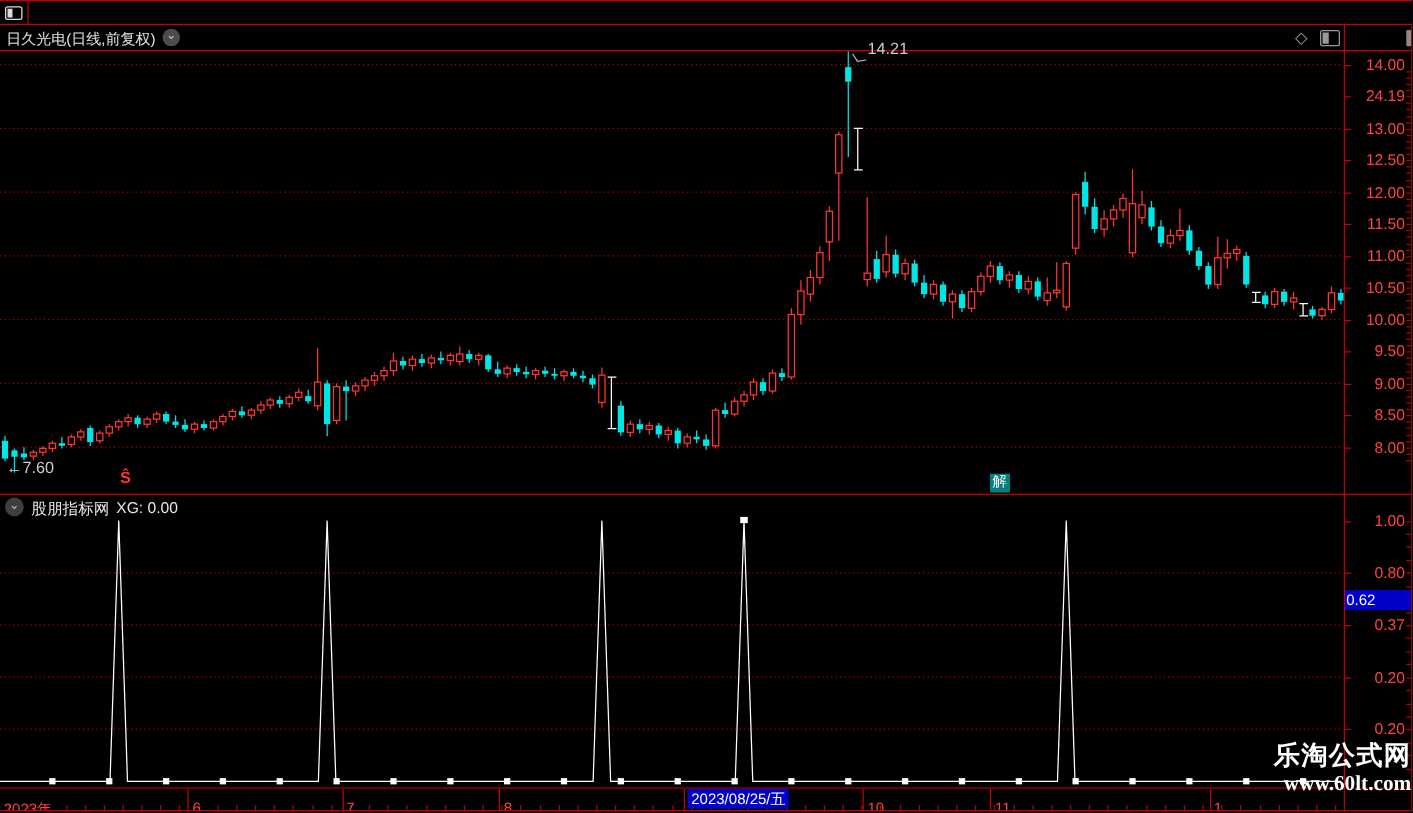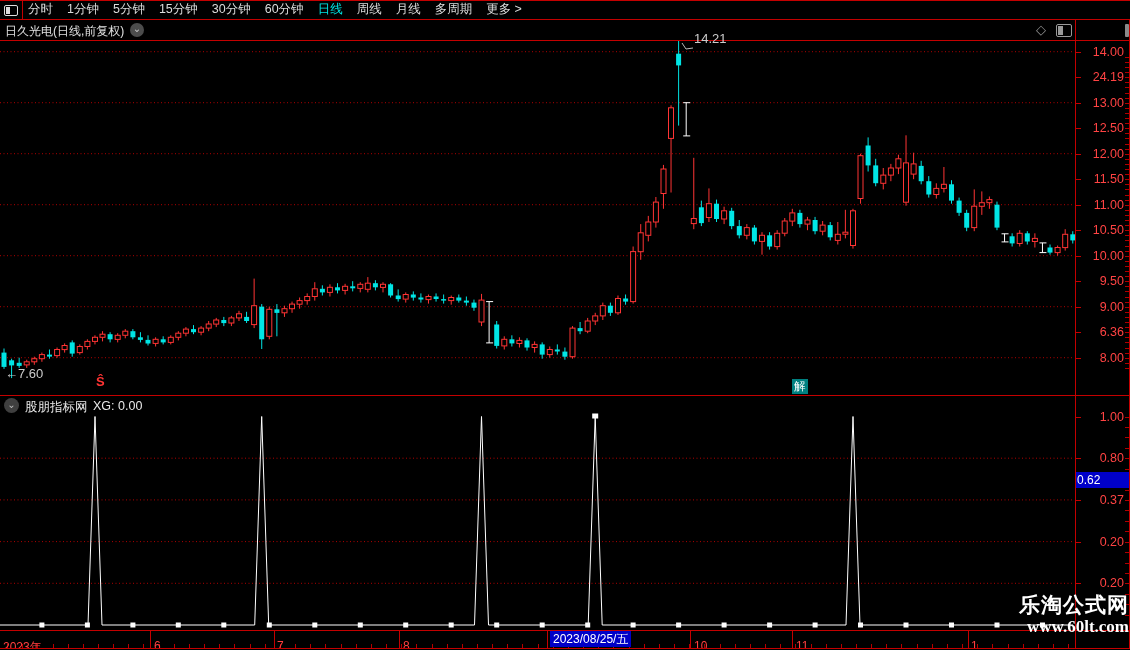--- a/index.html
+++ b/index.html
@@ -59,33 +59,20 @@
 </style>
 </head>
 <body>
 
 <div class="screen">
 
   <div class="menubar">
     <div class="menu-icon-box">
       <div class="panel-glyph"></div>
     </div>
-    <div class="menu-left" id="menu-left">
-        <span>分时</span>
-        <span>1分钟</span>
-        <span>5分钟</span>
-        <span>15分钟</span>
-        <span>30分钟</span>
-        <span>60分钟</span>
-        <span class="active">日线</span>
-        <span>周线</span>
-        <span>月线</span>
-        <span>多周期</span>
-        <span>更多 &gt;</span>
-      </div>
   </div>
   <div class="hline" style="top:0;"></div>
   <div class="hline" style="top:19px;"></div>
 
   <div class="titlebar">
     <span class="stock-title">日久光电(日线,前复权)</span>
     <span class="chev-circle" style="left:130px;top:3px;">⌄</span>
     <span class="diamond-icon">◇</span>
     <span class="panel-icon2"></span>
     <span class="scroll-nub"></span>
@@ -410,21 +397,21 @@
       <div class="ylabel" style="top:157.7px">11.00</div>
       <div class="tickL" style="top:164.7px"></div>
       <div class="ylabel" style="top:183.2px">10.50</div>
       <div class="tickL" style="top:190.2px"></div>
       <div class="ylabel" style="top:208.7px">10.00</div>
       <div class="tickL" style="top:215.7px"></div>
       <div class="ylabel" style="top:234.2px">9.50</div>
       <div class="tickL" style="top:241.2px"></div>
       <div class="ylabel" style="top:259.7px">9.00</div>
       <div class="tickL" style="top:266.7px"></div>
-      <div class="ylabel" style="top:285.2px">6.36</div>
+      <div class="ylabel" style="top:285.2px">8.50</div>
       <div class="tickL" style="top:292.2px"></div>
       <div class="ylabel" style="top:310.7px">8.00</div>
       <div class="tickL" style="top:317.7px"></div>
       <div class="tickR" style="top:16.8px"></div>
       <div class="tickR" style="top:21.9px"></div>
       <div class="tickR" style="top:27.0px"></div>
       <div class="tickR" style="top:32.1px"></div>
       <div class="tickR" style="top:37.2px"></div>
       <div class="tickR" style="top:42.3px"></div>
       <div class="tickR" style="top:47.4px"></div>

